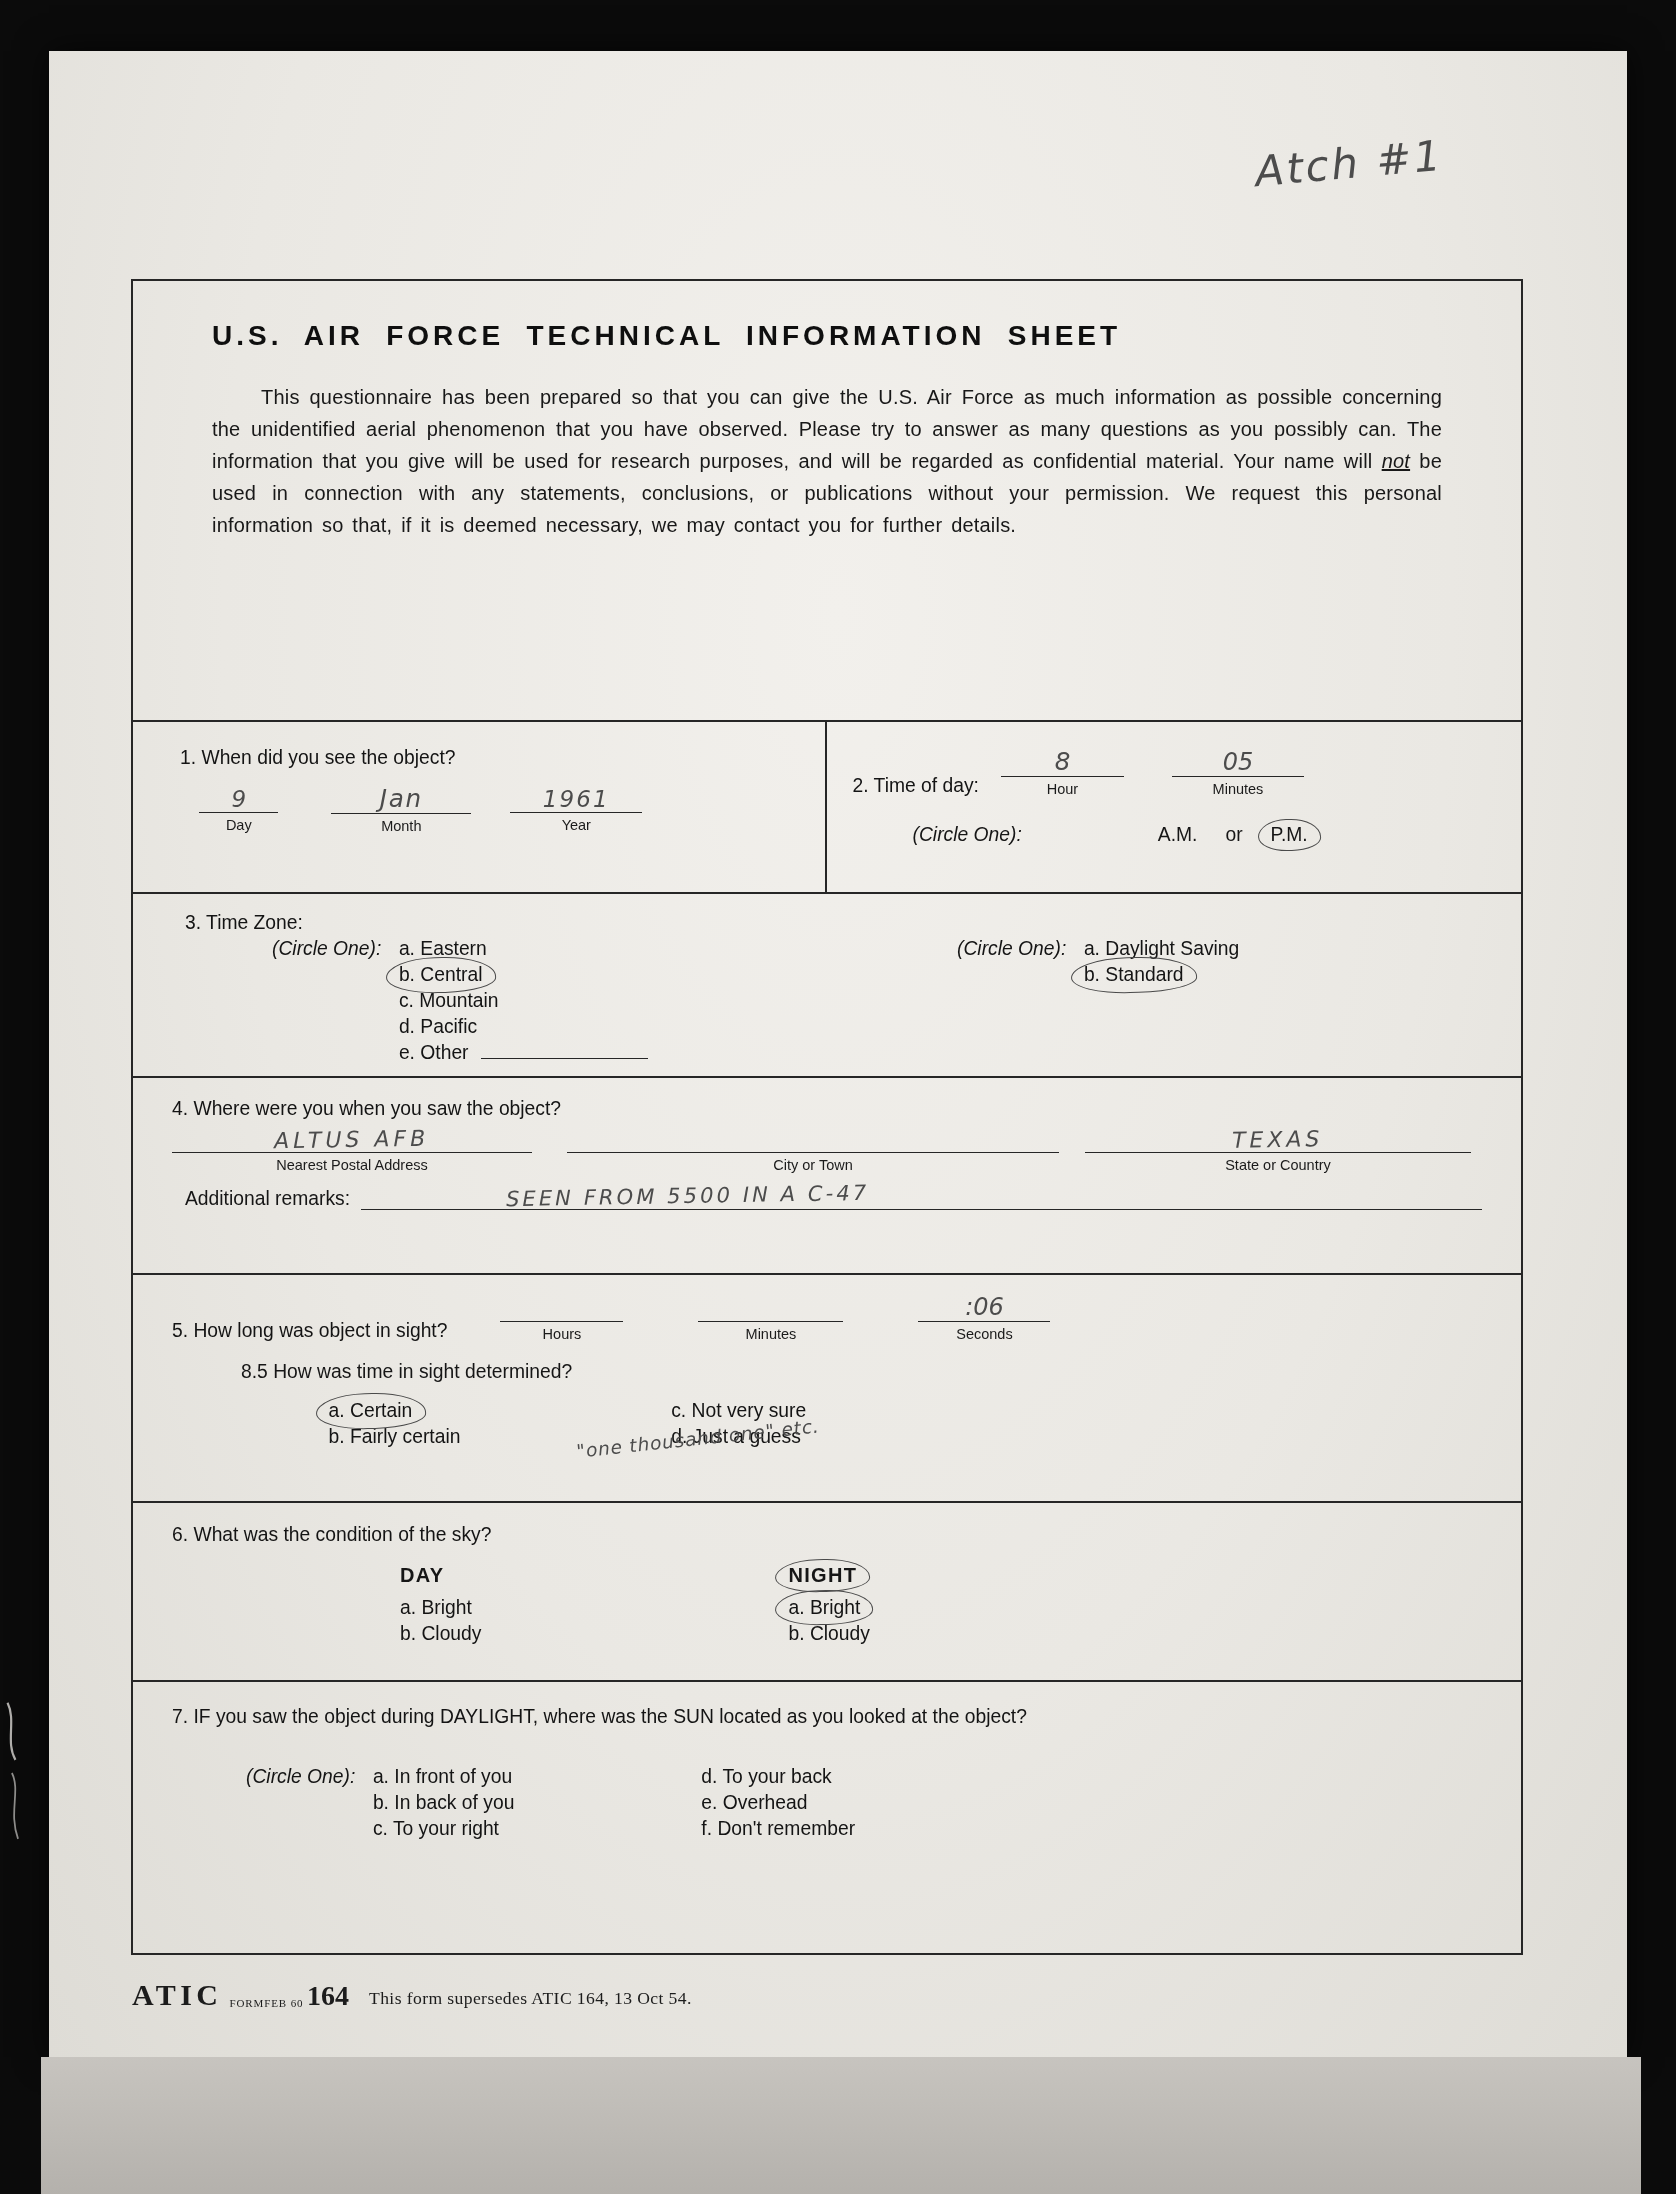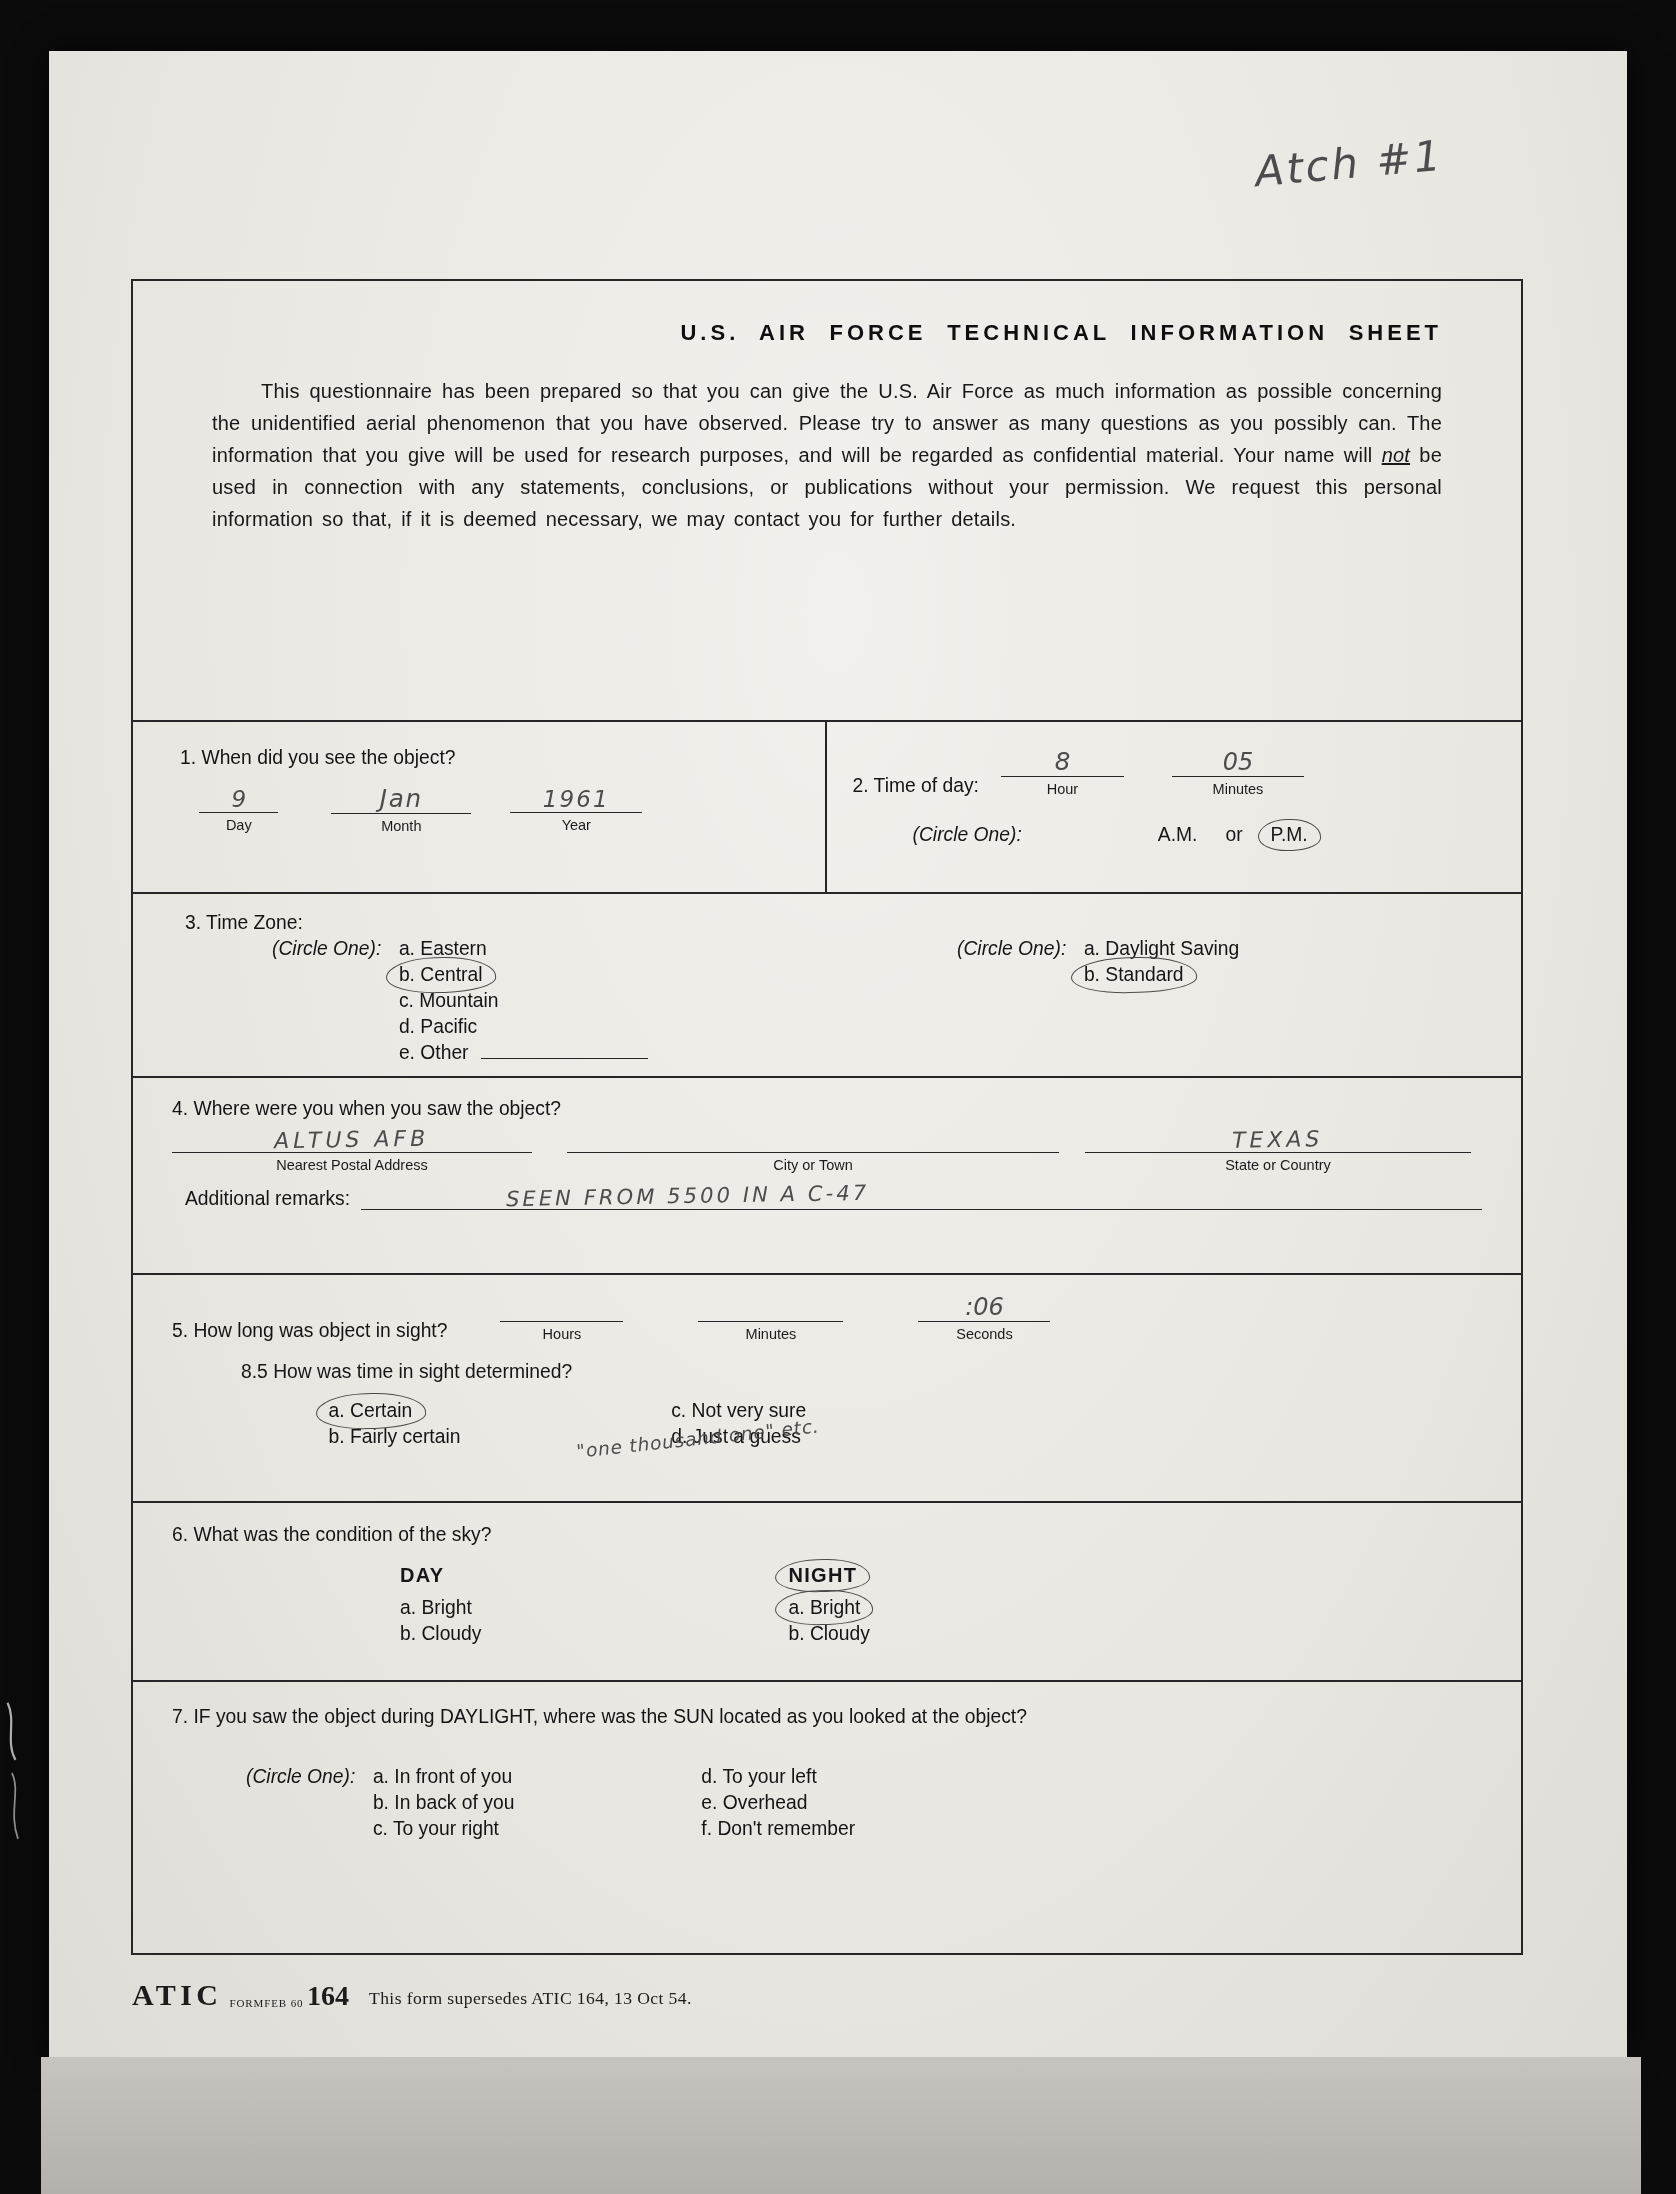--- a/index.html
+++ b/index.html
@@ -31,21 +31,21 @@
     position:absolute;left:82px;top:228px;width:1392px;height:1676px;
     border:2.6px solid #262626;box-sizing:border-box;
     display:flex;flex-direction:column;
   }
   .sec{border-top:2.2px solid #262626;box-sizing:border-box;position:relative;}
   .sec:first-child{border-top:none;}
 
   
   .sec-header{height:439px;padding:28px 79px 0 79px;}
   .title{
-    text-align:right;font-size:22px;font-weight:bold;color:#0f0f0f;
+    text-align:left;font-size:28px;font-weight:bold;color:#0f0f0f;
     letter-spacing:4px;word-spacing:10.5px;margin:10.5px 0 29px 0;
   }
   .intro{
     font-size:20px;line-height:32px;text-align:justify;text-indent:49px;
     word-spacing:3.1px;letter-spacing:0.2px;margin:0;color:#181818;
   }
   .intro .em{font-style:italic;text-decoration:underline;}
 
   
   .sec-row12{height:172px;display:flex;}
@@ -300,21 +300,21 @@
     <div class="sec sec-q7">
       <div class="qlabel">7. IF you saw the object during DAYLIGHT, where was the SUN located as you looked at the object?</div>
       <div class="q7-row">
         <span class="co opt">(Circle One):</span>
         <div class="optstack">
           <div class="opt">a. In front of you</div>
           <div class="opt">b. In back of you</div>
           <div class="opt">c. To your right</div>
         </div>
         <div class="optstack q7-right">
-          <div class="opt">d. To your left</div>
+          <div class="opt">d. To your back</div>
           <div class="opt">e. Overhead</div>
           <div class="opt">f. Don't remember</div>
         </div>
       </div>
     </div>
 
   </div>
 
   <div class="footer">
     <span class="f-atic">ATIC</span>

